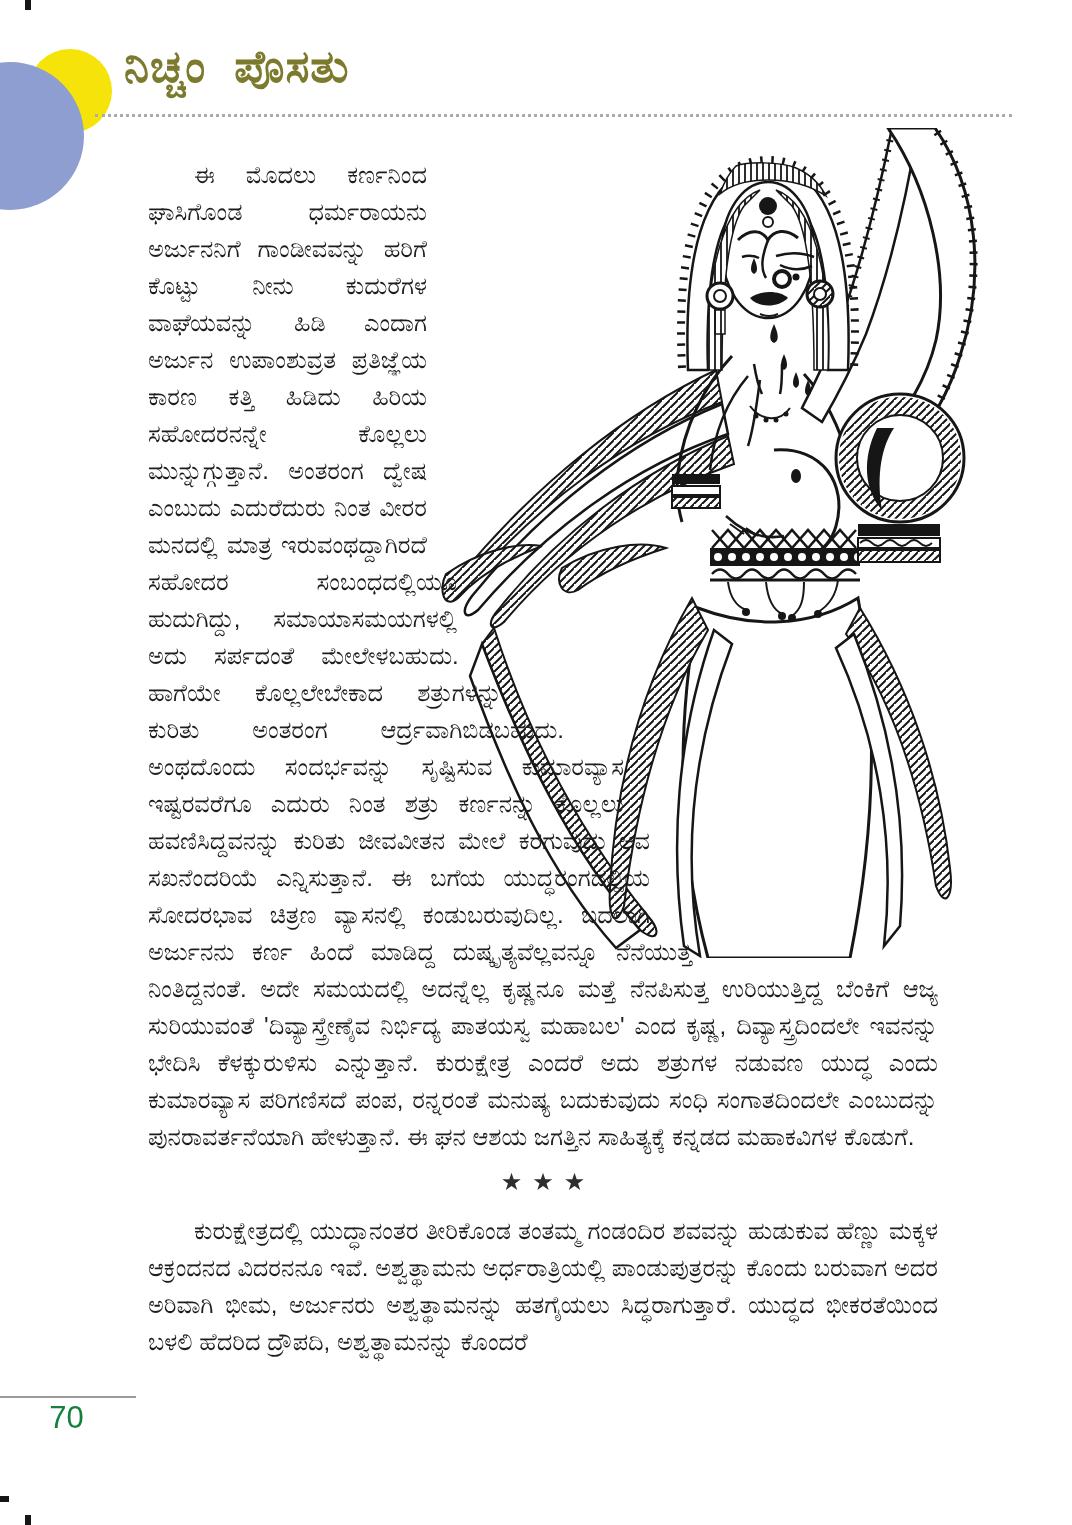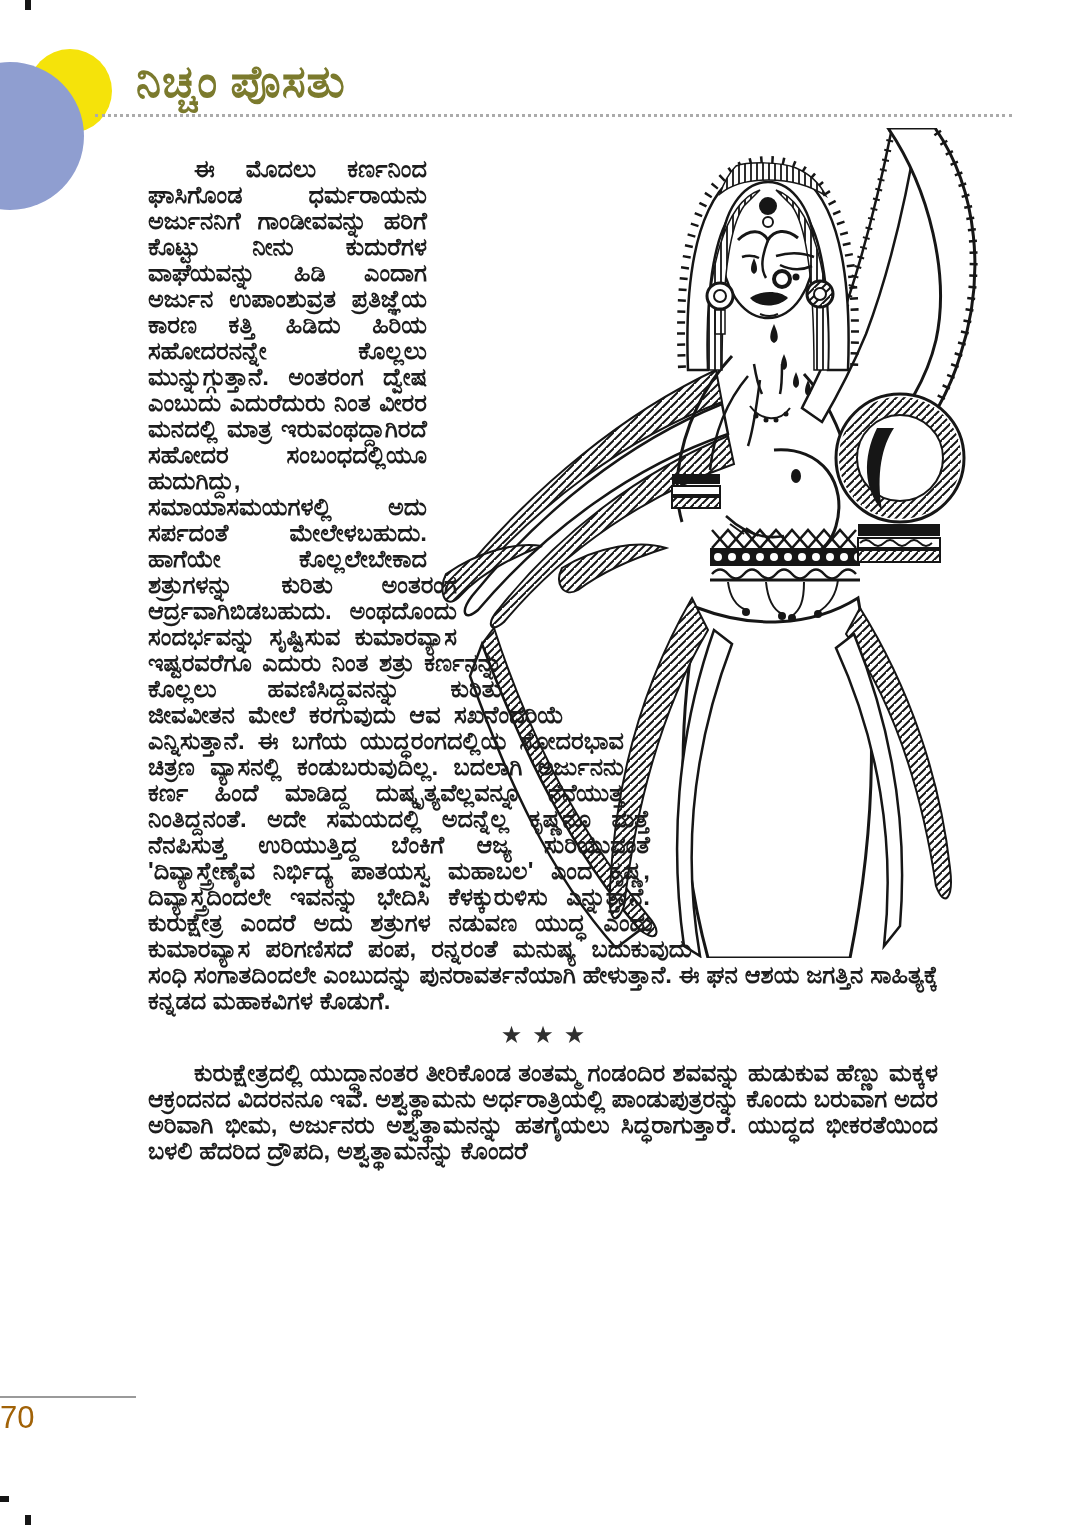--- a/index.html
+++ b/index.html
@@ -16,63 +16,62 @@
   .cm-t1{left:25px;top:0;width:6px;height:10px;}
   .cm-t2{left:2px;top:64px;width:9px;height:6px;}
   .cm-b1{left:0;top:1496px;width:9px;height:6px;}
   .cm-b2{left:25px;top:1515px;width:6px;height:10px;}
 
   
   .circle{position:absolute;border-radius:50%;}
   .circle.yellow{left:28px;top:49px;width:84px;height:84px;background:var(--circle-yellow,#f5e30a);}
   .circle.blue{left:-64px;top:62px;width:148px;height:148px;background:var(--circle-blue,#8f9ed0);}
   .title{
-    position:absolute;left:124px;top:44px;margin:12px;
+    position:absolute;left:124px;top:44px;margin:0;
     font-size:45px;font-weight:bold;letter-spacing:1px;
     color:var(--title-olive,#7b7a2d);
-    font-family:Liberation Serif, serif;
+    font-family:Liberation Mono, monospace;
   }
   .dotted-rule{
     position:absolute;left:95px;top:114px;width:917px;height:0;
     border-top:3px dotted var(--dotted-rule,#ababab);
   }
 
   
   .illustration{
     position:absolute;left:430px;top:128px;width:580px;height:830px;
     pointer-events:none;
   }
 
   
   .content{
     position:absolute;left:148px;top:132px;width:790px;
-    font-size:24px;line-height:26px;
+    font-size:24px;line-height:37px;
     text-align:justify;
-    font-weight:bold;
   }
   .illu-float{
     float:right;width:512px;height:830px;
     shape-outside:polygon(9px 0,512px 0,512px 830px,274px 830px,274px 772px,232px 772px,232px 660px,206px 660px,206px 585px,146px 585px,146px 546px,84px 546px,84px 500px,39px 500px,39px 420px,9px 420px);
     shape-margin:8px;
   }
   .para{margin:0;}
   .p1{padding-top:24px;text-indent:46px;}
   .stars{
     text-align:center;letter-spacing:10px;padding-left:10px;
     font-size:24px;color:#2e2e2e;margin:8px 0 12px 0;
     text-indent:0;
   }
   .p2{text-indent:46px;}
 
   
   .pagenum-block{position:absolute;left:0;top:1396px;width:136px;}
   .pagenum-rule{border-top:2px solid var(--footer-rule,#9a9a9a);}
   .pagenum{
-    text-align:left;padding:2px 3px 0 0;
-    font-size:31px;color:#a16207;
+    text-align:center;padding:2px 3px 0 0;
+    font-size:31px;color:#15803d;
     font-family:"Liberation Sans","DejaVu Sans",sans-serif;
   }
 </style>
 </head>
 <body>
 
 <div class="page">
 
   <div class="crop-mark cm-t1"></div>
   <div class="crop-mark cm-t2"></div>

